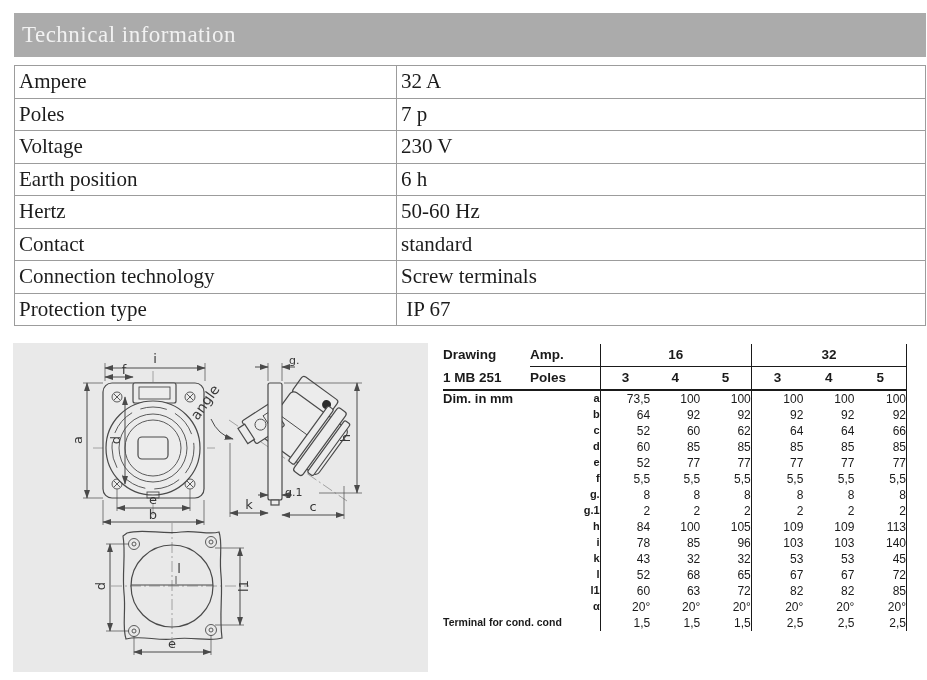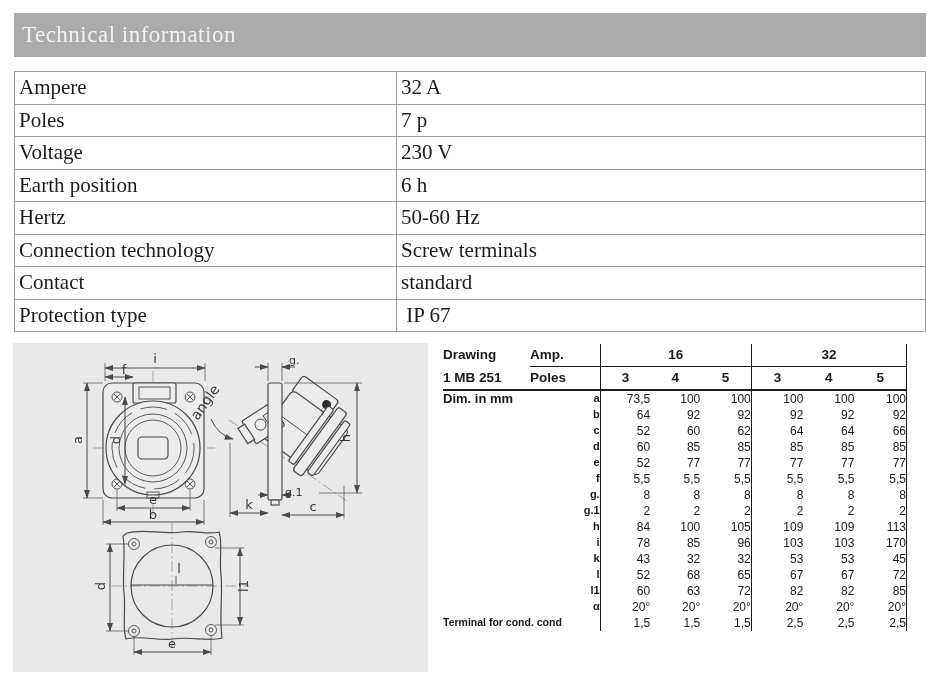--- a/index.html
+++ b/index.html
@@ -9,21 +9,21 @@
   }
   
   .tech{position:absolute;left:14px;top:13px;width:912px;}
   .tech-header{
     height:44px;line-height:44px;box-sizing:border-box;
     background:var(--header_bg,#ababab);color:var(--header_text,#f1f1f1);
     font-family:"Liberation Serif",serif;font-size:23px;padding-left:8px;
     letter-spacing:0.5px;
   }
   table.tech-table{
-    border-collapse:collapse;width:100%;margin-top:14px;
+    border-collapse:collapse;width:100%;margin-top:8px;
     font-family:"Liberation Serif",serif;font-size:21px;color:var(--table_text,#1c1c1c);
   }
   table.tech-table td{
     border:1px solid var(--table_border,#9c9c9c);
     height:31.5px;padding:0 0 0 4px;white-space:pre;
   }
   td.t-label{width:377px;}
   
   .panel{
     position:absolute;left:13px;top:343px;width:415px;height:329px;
@@ -79,26 +79,26 @@
         </tr>
         <tr>
           <td class="t-label">Earth position</td>
           <td class="t-value">6 h</td>
         </tr>
         <tr>
           <td class="t-label">Hertz</td>
           <td class="t-value">50-60 Hz</td>
         </tr>
         <tr>
+          <td class="t-label">Contact</td>
+          <td class="t-value">standard</td>
+        </tr>
+        <tr>
           <td class="t-label">Connection technology</td>
           <td class="t-value">Screw terminals</td>
-        </tr>
-        <tr>
-          <td class="t-label">Contact</td>
-          <td class="t-value">standard</td>
         </tr>
         <tr>
           <td class="t-label">Protection type</td>
           <td class="t-value"> IP 67</td>
         </tr>
       </tbody>
   </table>
 </section>
 
 <section class="panel">
@@ -367,21 +367,21 @@
           <td class="val br">113</td>
         </tr>
         <tr class="dim-row">
           <td class="c0 caption"></td>
           <td class="dimletter">i</td>
           <td class="val bl">78</td>
           <td class="val">85</td>
           <td class="val">96</td>
           <td class="val bl">103</td>
           <td class="val">103</td>
-          <td class="val br">170</td>
+          <td class="val br">140</td>
         </tr>
         <tr class="dim-row">
           <td class="c0 caption"></td>
           <td class="dimletter">k</td>
           <td class="val bl">43</td>
           <td class="val">32</td>
           <td class="val">32</td>
           <td class="val bl">53</td>
           <td class="val">53</td>
           <td class="val br">45</td>

